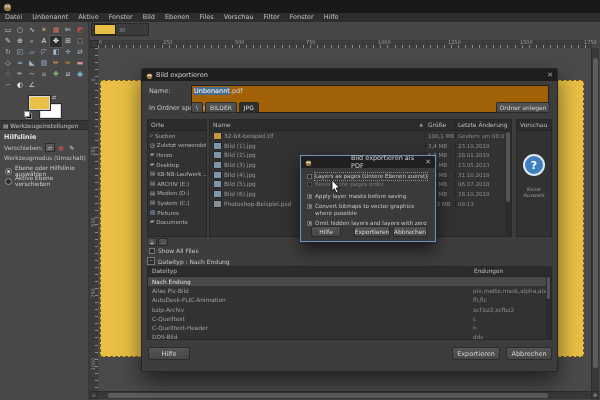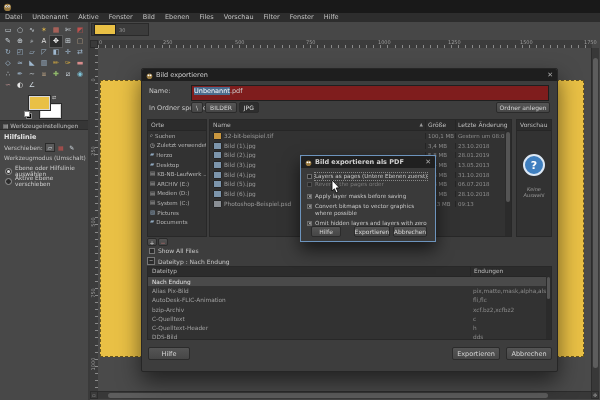--- a/index.html
+++ b/index.html
@@ -76,21 +76,21 @@
   .dlg-title{height:12px;background:#1e1e1e;display:flex;align-items:center;gap:3px;
     padding:0 4px;font-size:6.5px;color:#d2d2d2;border-radius:2px 2px 0 0;}
   .dlg-title .grow{flex:1;}
   .dlg-close{color:#a8a8a8;font-size:7px;cursor:pointer;line-height:12px;}
   .btn{background:linear-gradient(#555555,#464646);border:1px solid #2b2b2b;border-radius:2px;
     color:#d6d6d6;font-size:6.5px;display:flex;align-items:center;justify-content:center;cursor:pointer;box-sizing:border-box;}
   .lbl{font-size:6.5px;color:#c8c8c8;}
 
   
   .export-dlg{left:141px;top:68px;width:415px;height:302px;z-index:5;}
-  .name-input{position:absolute;left:49px;top:16px;width:358px;height:16px;background:#7f1d1d;
+  .name-input{position:absolute;left:49px;top:16px;width:358px;height:28px;background:#a16207;
     border:1px solid #1f1f1f;box-sizing:border-box;font-size:6.5px;line-height:10px;padding-left:2px;}
   .name-input .sel{background:#4a6b8c;color:#ffffff;}
   .crumbs{position:absolute;left:49px;top:33px;display:flex;gap:2px;}
   .crumbs .btn{height:11px;padding:0 4px;font-size:6px;}
   .crumbs .btn[data-state~="active"]{background:#2e2e2e;color:#e6e6e6;}
   .mkdir{position:absolute;right:7px;top:33px;width:54px;height:11px;font-size:6px;}
   .pane{background:#323232;border:1px solid #282828;box-sizing:border-box;}
   .pane-hdr{height:10px;background:#2c2c2c;border-bottom:1px solid #262626;
     font-size:6px;color:#bdbdbd;line-height:10px;padding-left:3px;}
   .places{position:absolute;left:5px;top:50px;width:60px;height:118px;overflow:hidden;}
@@ -659,21 +659,21 @@
     </div>
   </div>
 
   <div class="abs pdf-dlg">
     <div class="dlg-title">
       <svg class="wilber" style="width:7px;height:7px;" viewBox="0 0 10 10">
         <circle cx="5" cy="6" r="4" fill="#9a7a3f"></circle>
         <circle cx="3.5" cy="4.8" r="1.3" fill="#fff"></circle>
           <circle cx="6.5" cy="4.8" r="1.3" fill="#fff"></circle>
       </svg>
-      <span style="font-weight:bold;">Bild exportieren als PDF</span>
+      <span style="font-weight:normal;margin-left:36px;">Bild exportieren als PDF</span>
       <span class="grow"></span>
       <span class="dlg-close">✕</span>
     </div>
     <div class="pdf-body">
 
         <div class="pdfopt" data-state="unchecked focused">
           <span class="box"></span>
           <span class="plbl">Layers as pages (Untere Ebenen zuerst)</span>
         </div>
 

